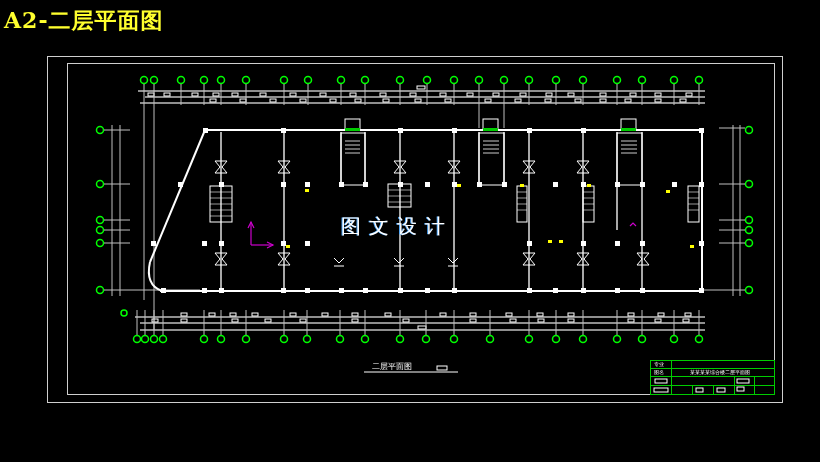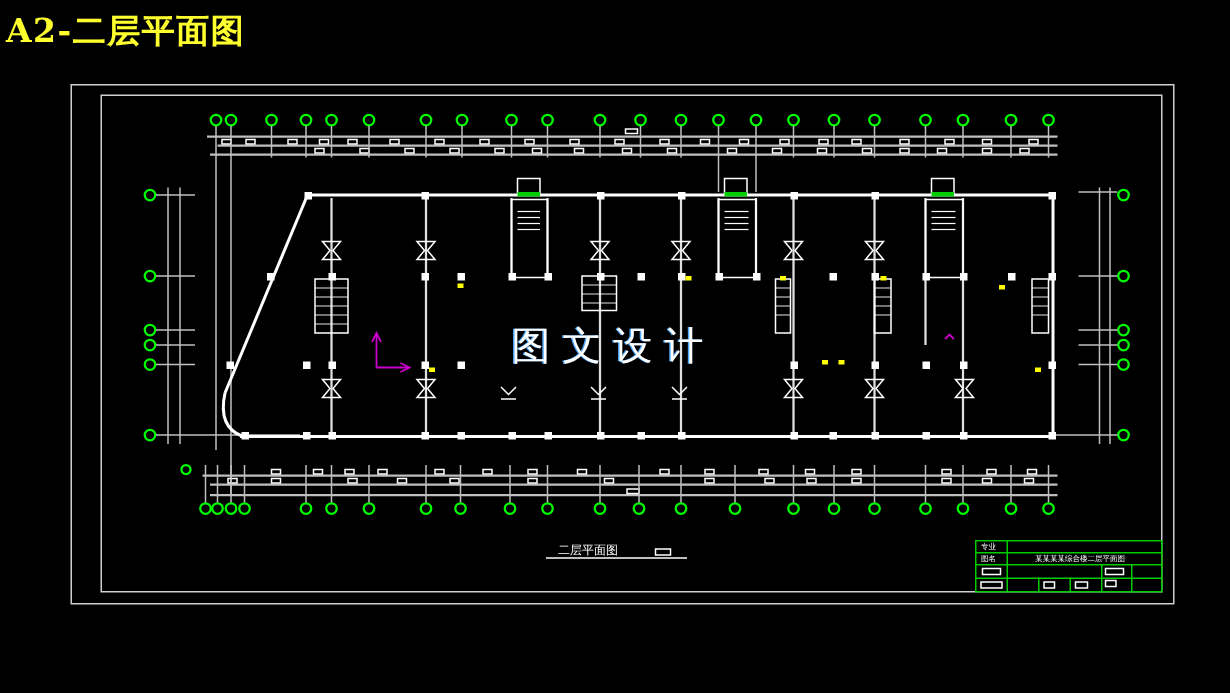--- a/index.html
+++ b/index.html
@@ -1,19 +1,19 @@
 <!DOCTYPE html>
 <html><head>
 <meta charset="utf-8">
 <style>
   html,body{margin:0;padding:0;background:#000;}
   body{width:820px;height:462px;position:relative;overflow:hidden;font-family:"DejaVu Sans",sans-serif;}
   .title{position:absolute;left:4px;top:6px;color:#ffff2e;font-size:22px;font-weight:bold;letter-spacing:1px;font-family:"DejaVu Serif",serif;}
   svg{position:absolute;left:0;top:0;}
-  .wm{position:absolute;left:341px;top:213px;color:#fff;font-size:26px;letter-spacing:8px;font-family:"DejaVu Serif",serif;text-shadow:-1px 0 #4aa8ff;}
+  .wm{position:absolute;left:341px;top:213px;color:#fff;font-size:20px;letter-spacing:8px;font-family:"DejaVu Serif",serif;text-shadow:-1px 0 #4aa8ff;}
   .plan-caption{position:absolute;left:372px;top:361px;color:#fff;font-size:8px;font-family:"DejaVu Sans",sans-serif;}
   .tb-text{position:absolute;color:#fff;font-size:5px;font-family:"DejaVu Sans Mono",monospace;}
 </style>
 </head>
 <body>
 
 <div class="title">A2-二层平面图</div>
 
 <svg width="820" height="462" viewBox="0 0 820 462">
 

